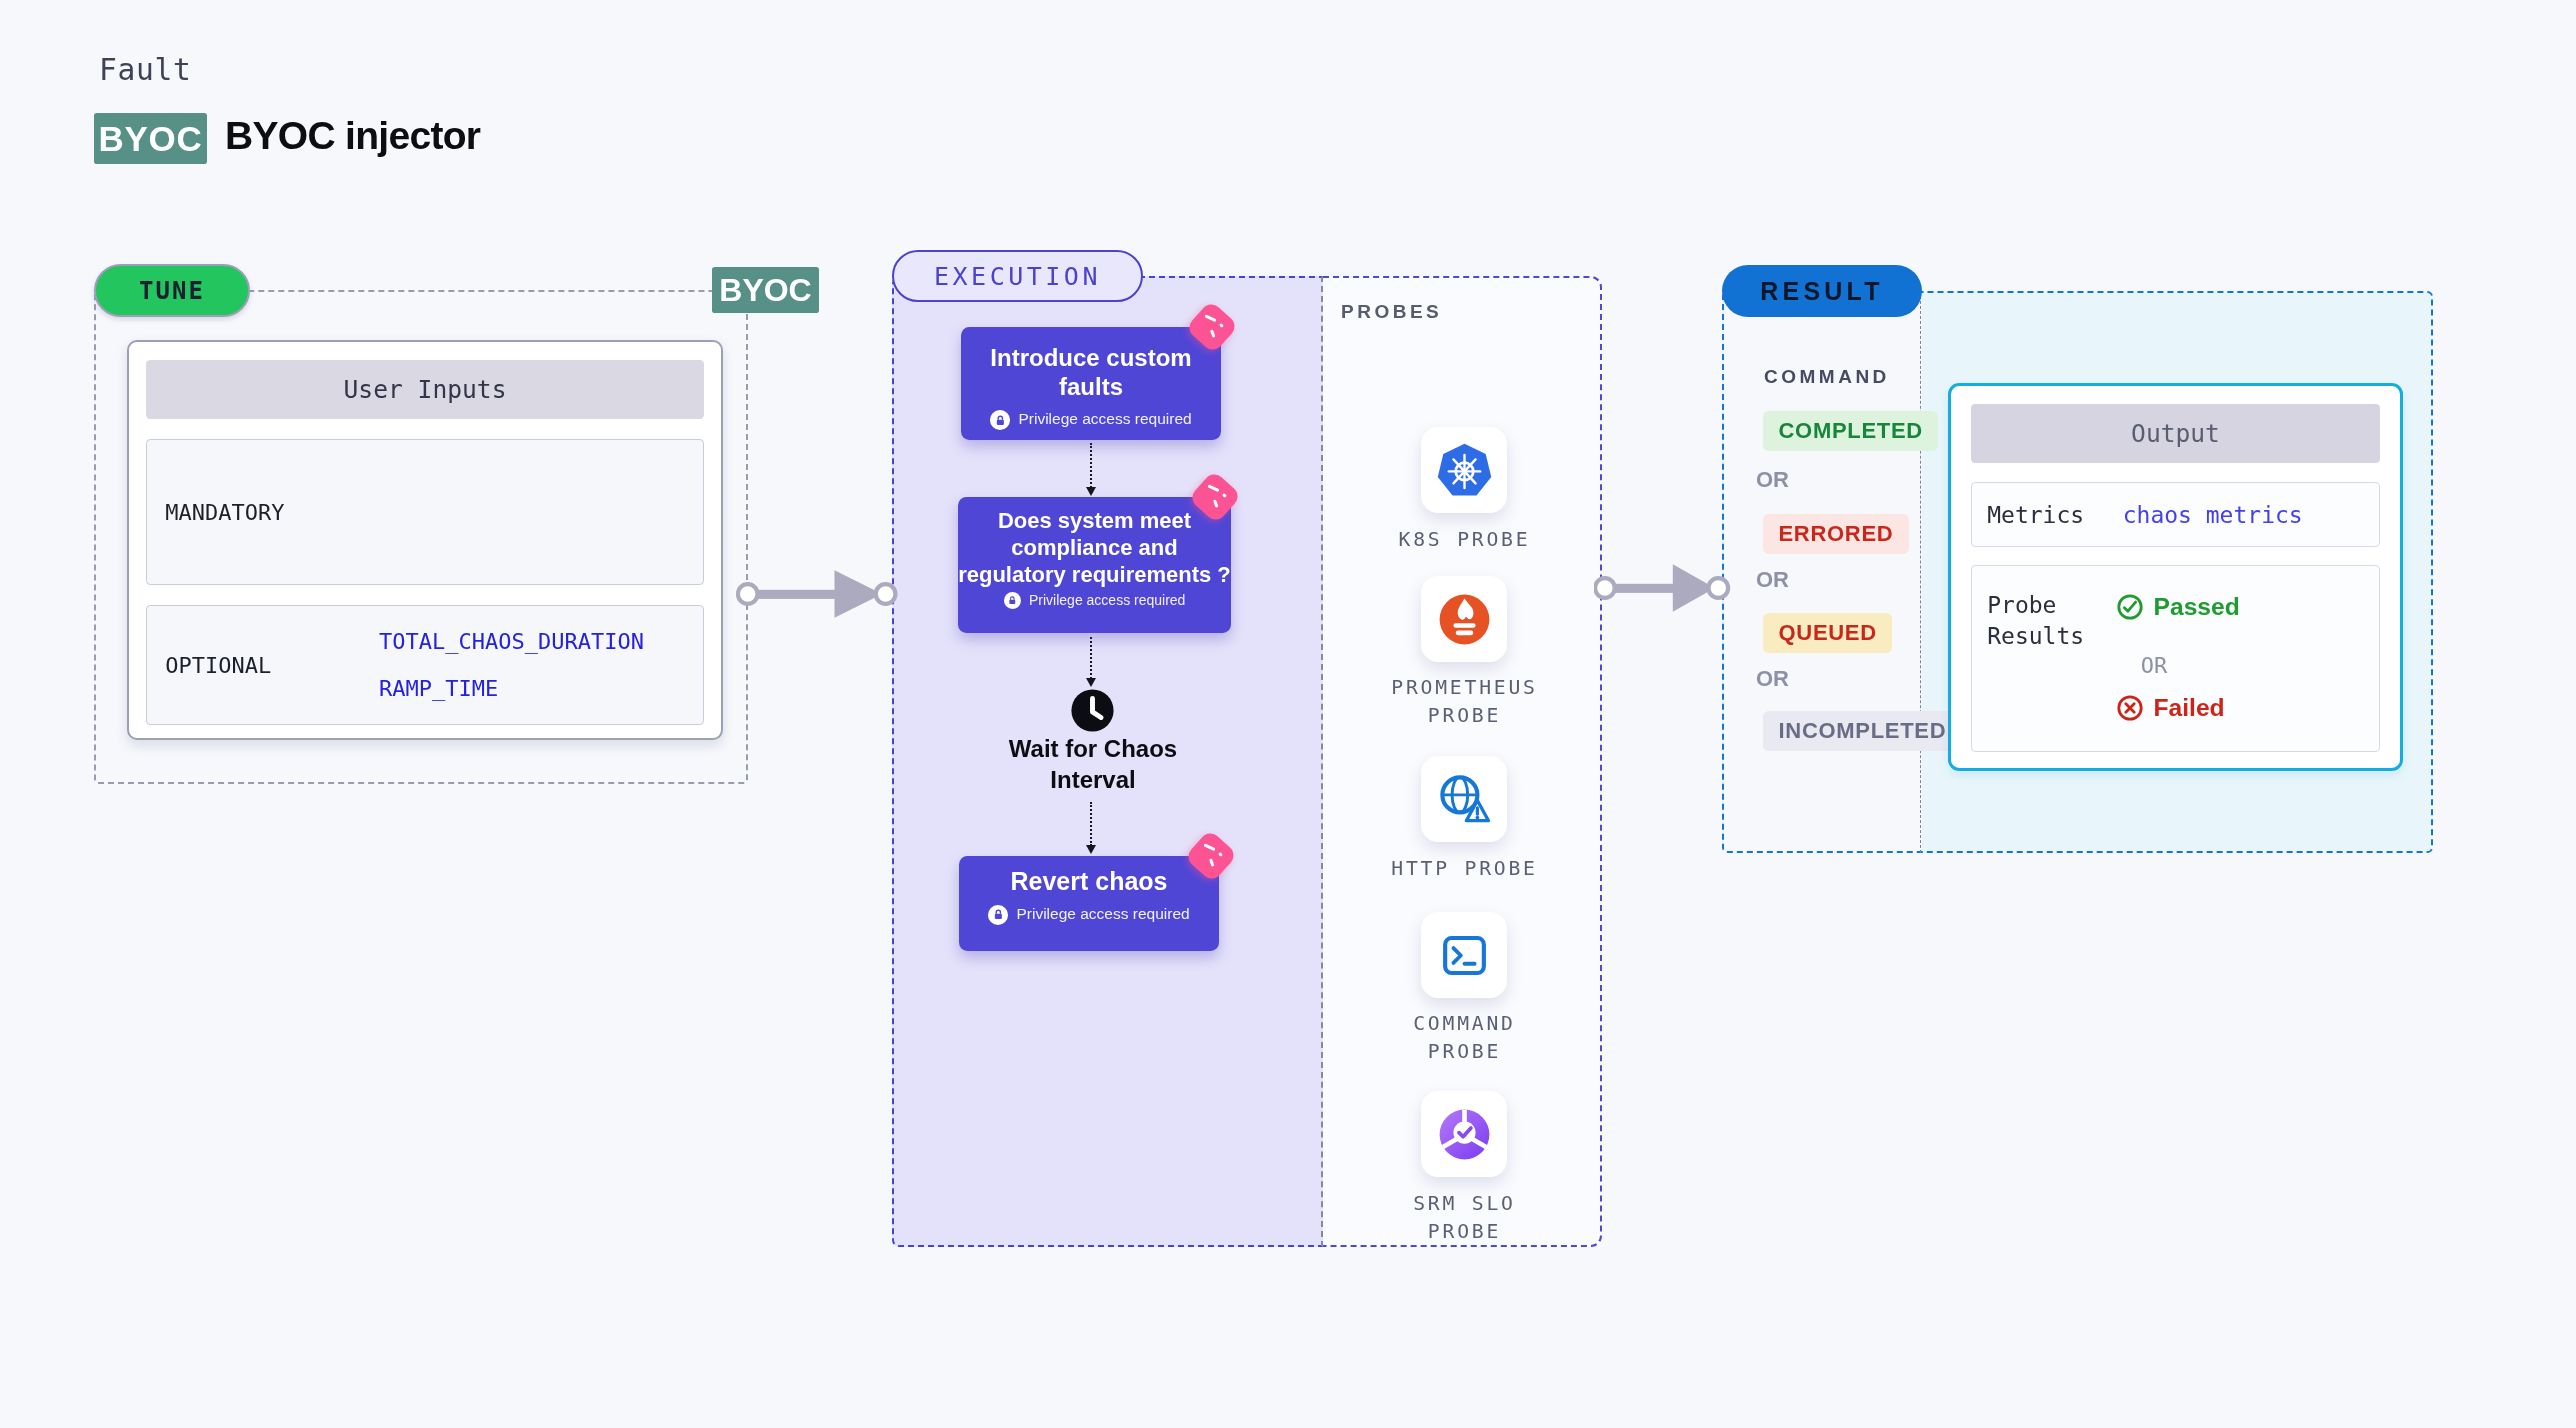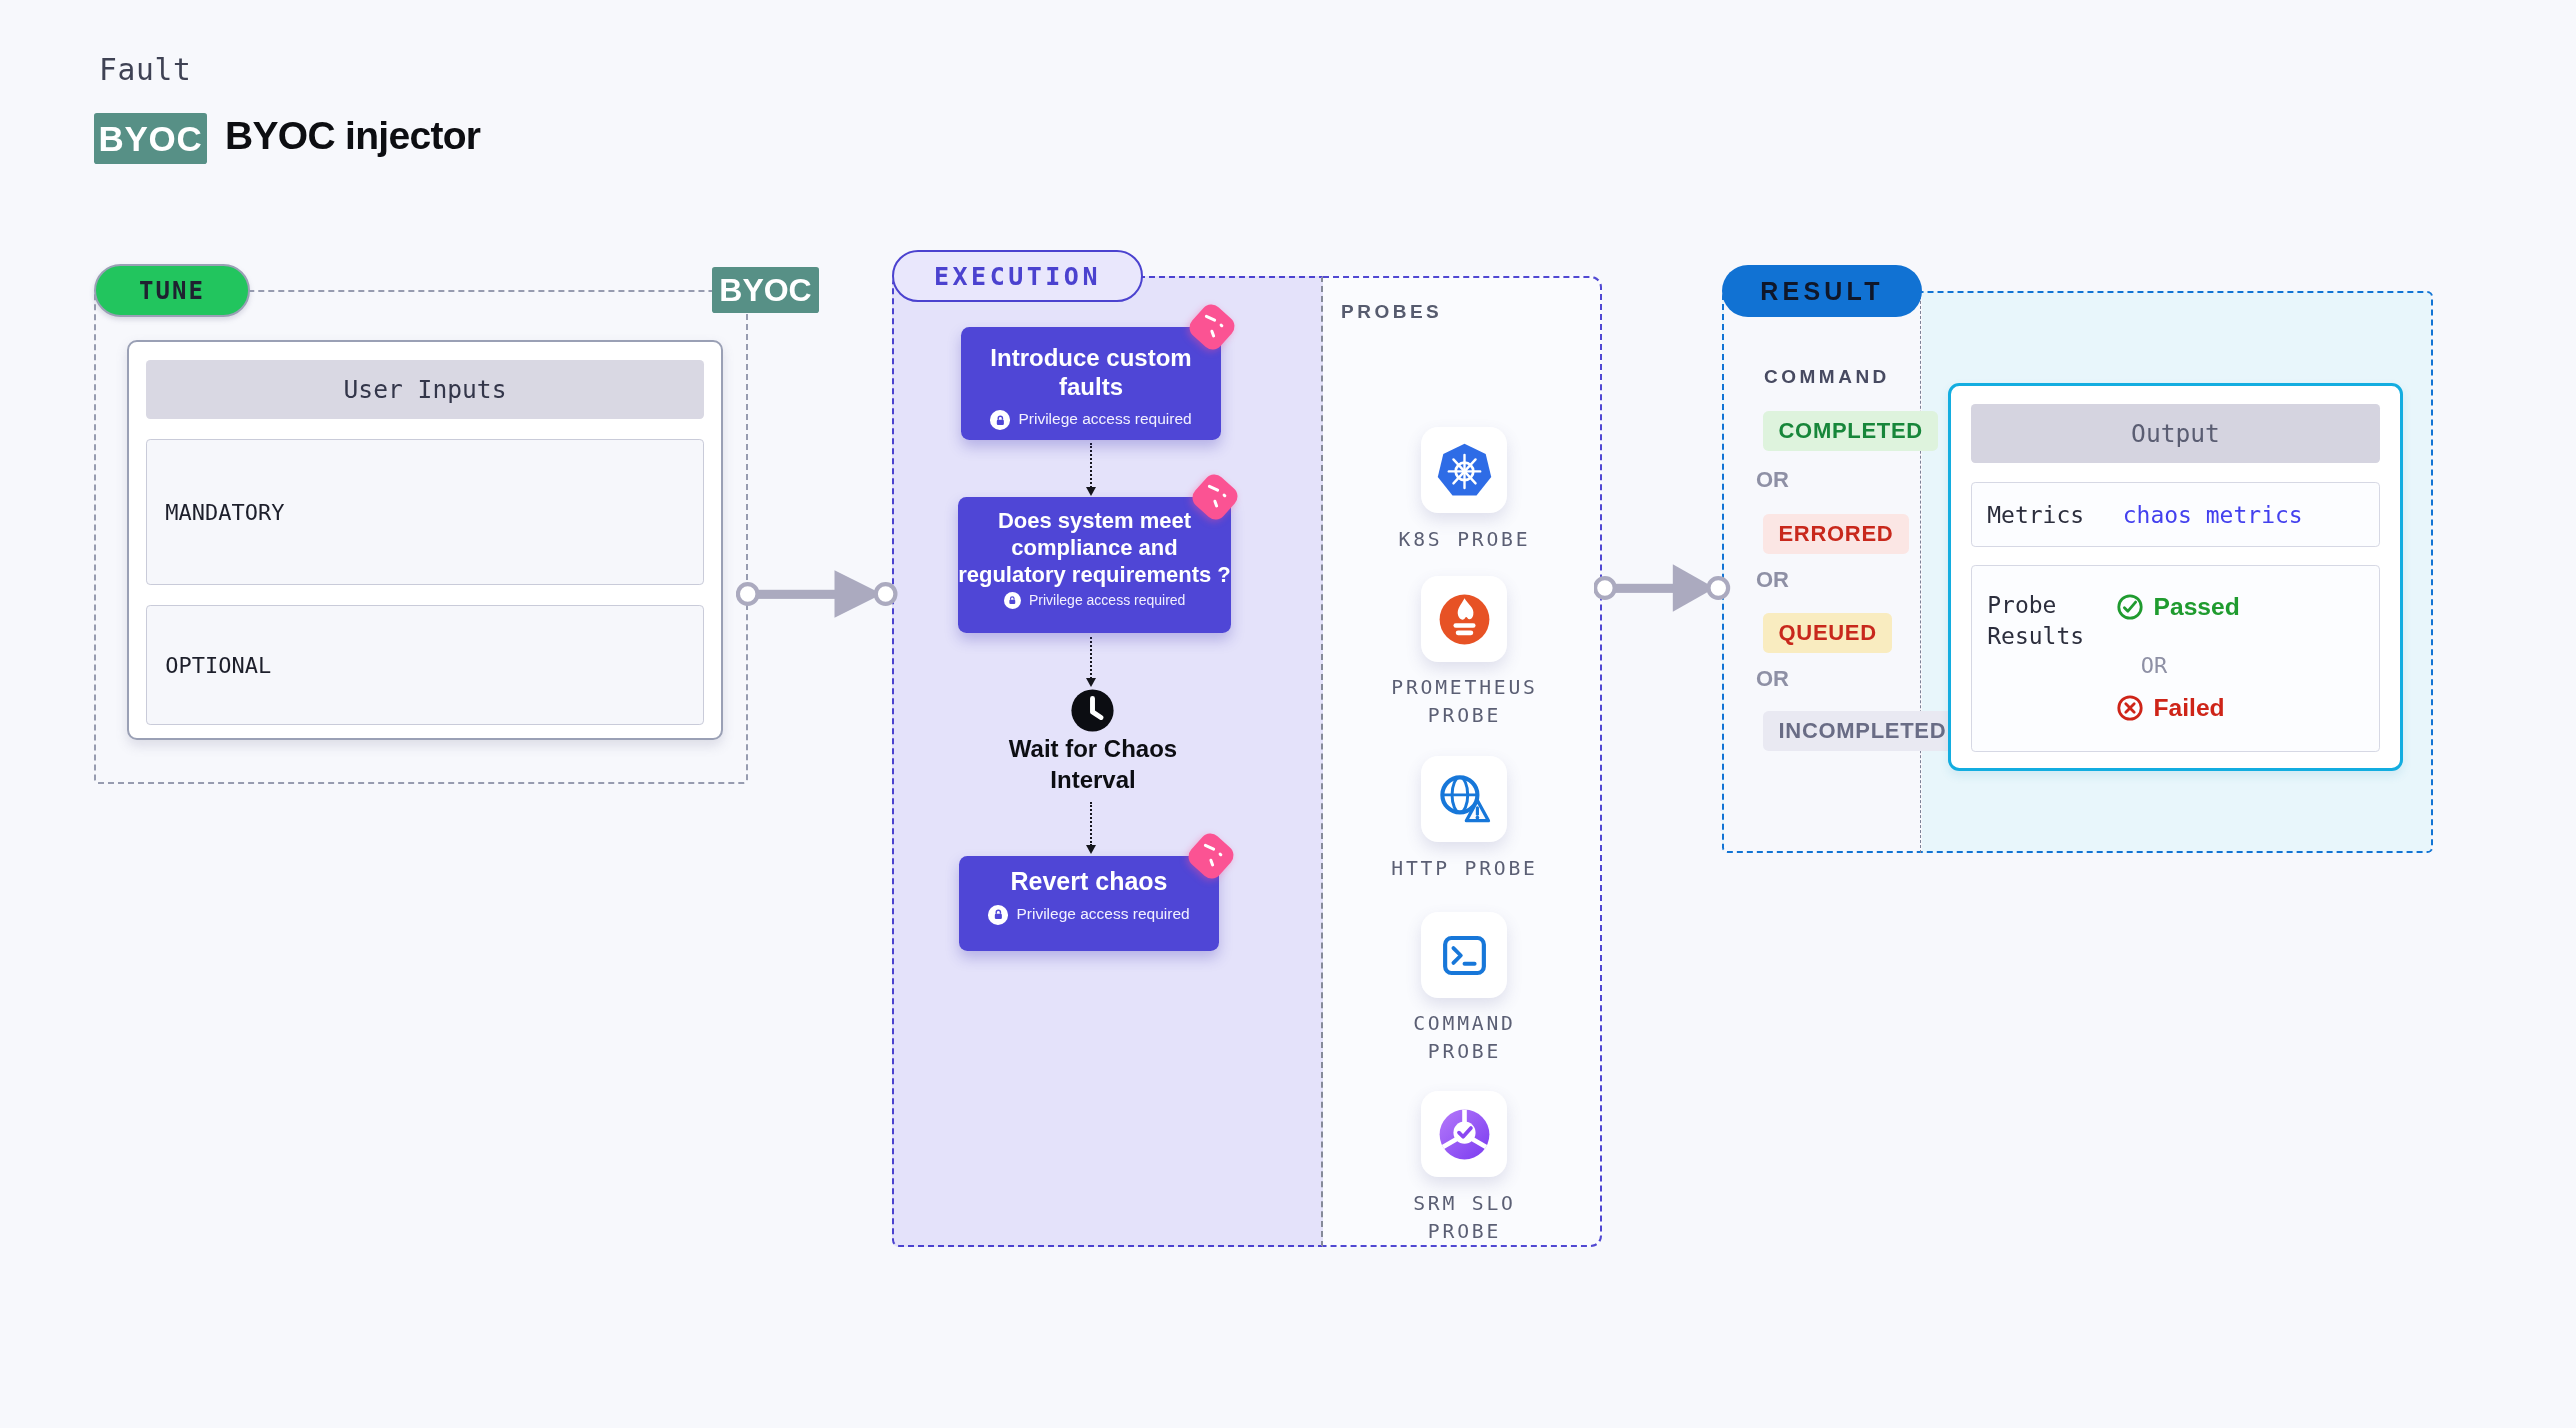--- a/index.html
+++ b/index.html
@@ -43,21 +43,21 @@
   .flow-arrow { z-index:4; }
 
   
   .exec-panel { left:892px; top:276px; width:431px; height:971px; background:#e4e2fa;
                 border:2.8px dashed #4b42cf; border-right:2.1px dashed #858a99;
                 border-radius:7px 0 0 7px; }
   .probes-panel { left:1323px; top:276px; width:279px; height:971px; background:#fafbfe;
                   border:2.1px dashed #5048d2; border-left:none; border-radius:0 11.3px 11.3px 0; }
   .exec-pill { left:892px; top:250px; width:251px; height:52px; background:#e9e7fc;
                border:2.8px solid #4b42cf; border-radius:28px; display:flex; align-items:center;
-               justify-content:center; font-size:25px; font-weight:bold; color:#4b42cf;
+               justify-content:center; font-size:25px; font-weight:normal; color:#4b42cf;
                letter-spacing:3.5px; z-index:3; }
   .probes-heading { left:1341px; top:301px; font-size:19px; font-weight:bold; color:#565b6e; letter-spacing:3.5px; }
 
   .node { background:#4f46d6; border-radius:8.4px; color:#fff; text-align:center; z-index:2;
           box-shadow:0 7px 14px rgba(60,50,180,.28); }
   .node .ntitle { font-weight:bold; }
   .node1 { left:961px; top:327px; width:260px; height:113px; padding-top:15.5px; }
   .node1 .ntitle { font-size:24px; line-height:29.6px; }
   .node2 { left:958px; top:497px; width:273px; height:136px; padding-top:9.9px; }
   .node2 .ntitle { font-size:22px; line-height:27px; }
@@ -148,20 +148,24 @@
   <div class="abs tune-pill mono">TUNE</div>
   <div class="abs byoc-sm">BYOC</div>
 
   <div class="abs ui-card">
     <div class="ui-header mono">User Inputs</div>
     <div class="ui-row mand">
       <div class="rlabel mono">MANDATORY</div>
     </div>
     <div class="ui-row opt">
       <div class="rlabel mono">OPTIONAL</div>
+      <div class="rvals mono">
+        <div>TOTAL_CHAOS_DURATION</div>
+        <div>RAMP_TIME</div>
+      </div>
     </div>
   </div>
 
   <svg class="abs flow-arrow" style="left:736px;top:559px;" width="162" height="70" viewBox="0 0 230 100">
     <rect x="30" y="44" width="120" height="13" fill="#abaabf"></rect>
     <polygon points="140,16 208,50 140,84" fill="#abaabf"></polygon>
     <circle cx="16" cy="50" r="14" fill="#fff" stroke="#abaabf" stroke-width="6"></circle>
     <circle cx="213" cy="50" r="14" fill="#fff" stroke="#abaabf" stroke-width="6"></circle>
   </svg>
 

